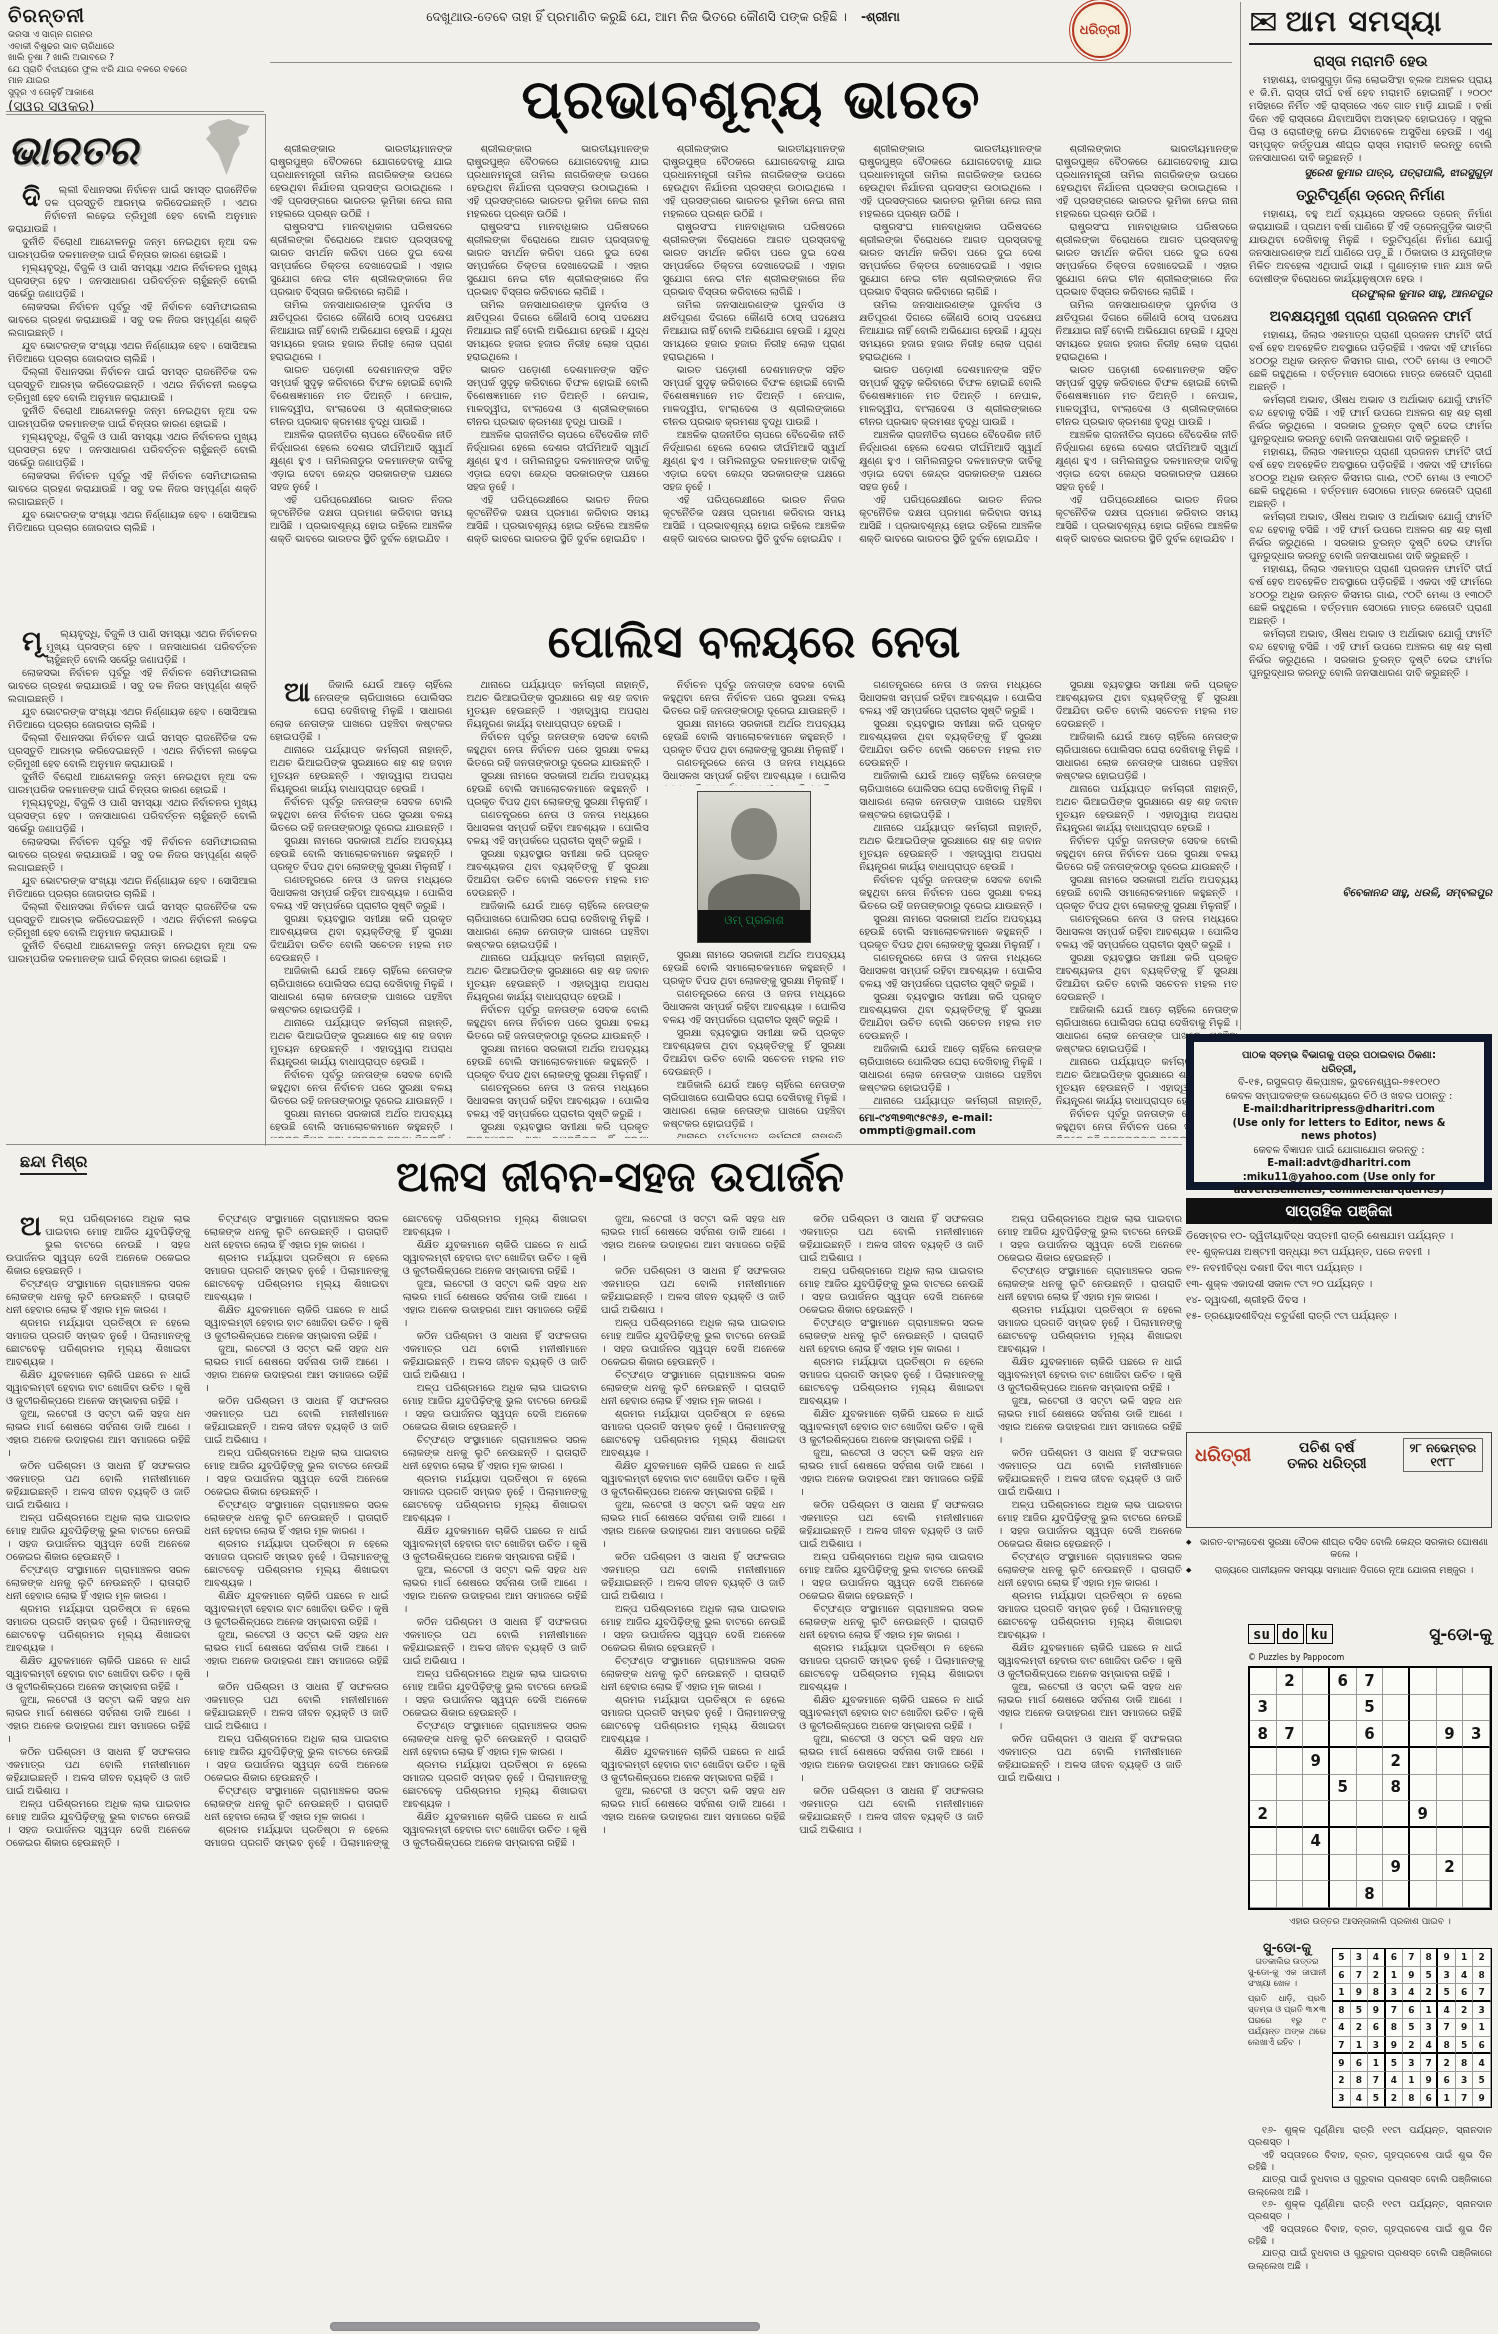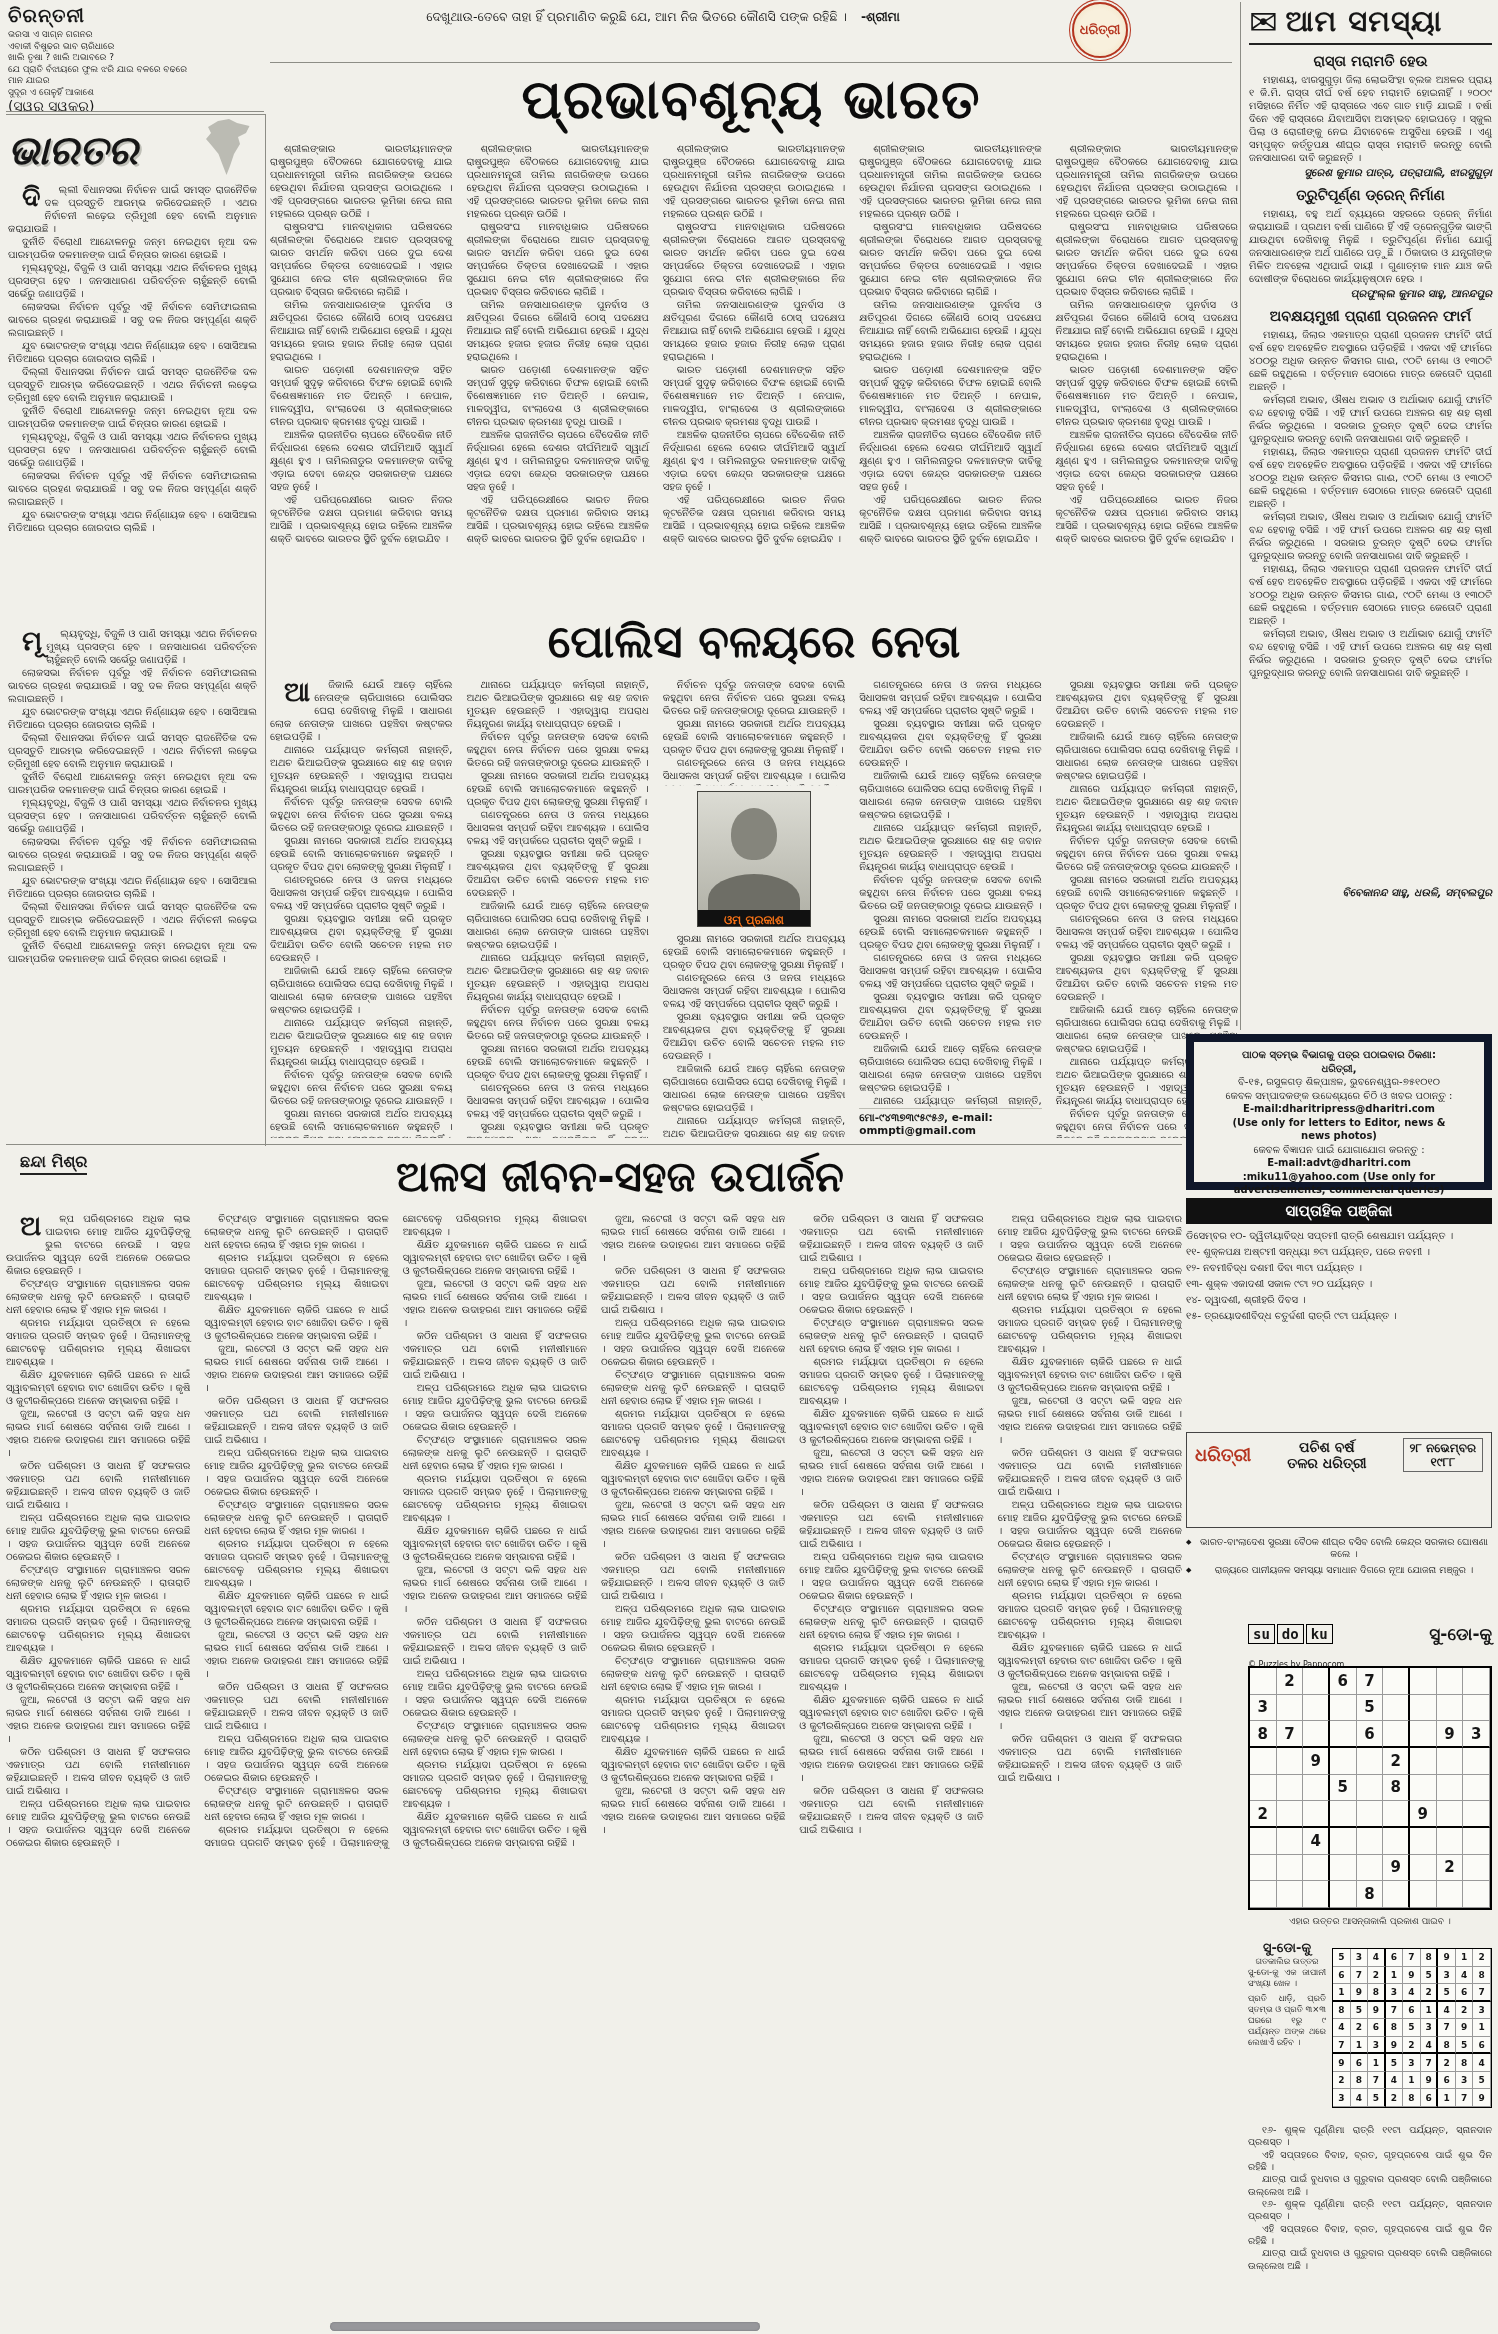--- a/index.html
+++ b/index.html
@@ -52,22 +52,22 @@
   .photo-col{display:flex;flex-direction:column}
   .ptext-top{height:108px;overflow:hidden}
   .ptext-bot{flex:1;overflow:hidden}
   .photo{width:114px;margin:5px auto;border:1px solid #44443f;background:#cfcfc7}
   .photo .img{height:118px;position:relative;overflow:hidden;
               background:linear-gradient(#dcdcd4,#b4b4aa)}
   .photo .img::before{content:"";position:absolute;left:50%;top:16px;width:46px;height:52px;
               transform:translateX(-50%);border-radius:50% 50% 45% 45%;background:#85857c}
   .photo .img::after{content:"";position:absolute;left:50%;bottom:-14px;width:92px;height:50px;
               transform:translateX(-50%);border-radius:50% 50% 0 0;background:#6e6e66}
-  .pcap{display:block;background:var(--c-band-bg,#111);color:#f97316;text-align:center;
-        font-size:12px;font-weight:bold;line-height:20px;height:16px}
+  .pcap{display:block;background:var(--c-band-bg,#111);color:#15803d;text-align:center;
+        font-size:12px;font-weight:normal;line-height:20px;height:32px}
   .contact-line{position:absolute;bottom:0;left:0;right:0;background:var(--c-paper,#f1f0ea);
         font-weight:bold;font-size:10.5px;padding-top:2px;text-indent:0;border-top:1px solid #bdbdb4}
 
   
   .letters{border-left:1px solid #8d8d86;padding:2px 2px 2px 8px;overflow:hidden}
   .lhead{display:flex;align-items:center;gap:8px;border-bottom:2px solid #222;padding:0 0 4px}
   .env{font-size:34px;line-height:1}
   .ltitle{font-size:29px;font-weight:900;letter-spacing:1px}
   .letter h3{font-size:14.5px;font-weight:900;text-align:center;margin:8px 0 3px}
   .letter .lbody{font-size:10px;line-height:1.3;overflow:hidden}
@@ -90,21 +90,21 @@
   .anniv-date{font-weight:bold;font-size:12px;text-align:center;border:1px solid #666;padding:2px 6px}
   .notes{font-size:9.5px;line-height:1.3;overflow:hidden;z-index:5}
   .notes p{text-indent:0;padding-left:10px;position:relative;margin-bottom:3px;text-align:center}
   .notes p::before{content:"◆";position:absolute;left:0;font-size:7px;top:2px}
 
   
   .subrand{display:flex;align-items:flex-end;justify-content:space-between}
   .subrand .boxes span{display:inline-block;border:1.5px solid #000;font-weight:bold;
         font-size:14px;padding:1px 4px;margin-right:2px;font-family:"DejaVu Sans Mono",monospace}
   .su-odia{font-size:17px;font-weight:900}
-  .su-copy{font-size:8px;margin-top:16px}
+  .su-copy{font-size:8px;margin-top:9px}
   .sud{display:grid;grid-template-columns:repeat(9,1fr);grid-auto-rows:1fr;
        border:2px solid #000;background:#fbfbf7}
   .sud .cell{border-right:1px solid #999;border-bottom:1px solid #999;
        display:flex;align-items:center;justify-content:center;font-weight:bold}
   .sud .cell.br{border-right:2px solid #000}
   .sud .cell.bb{border-bottom:2px solid #000}
   .sud.big{font-size:15px}
   .sud.mini{font-size:9px;border-width:1.5px}
   .sud-note{font-size:9px;text-align:center}
   .ans-title{font-weight:900;font-size:13px;text-align:center}

